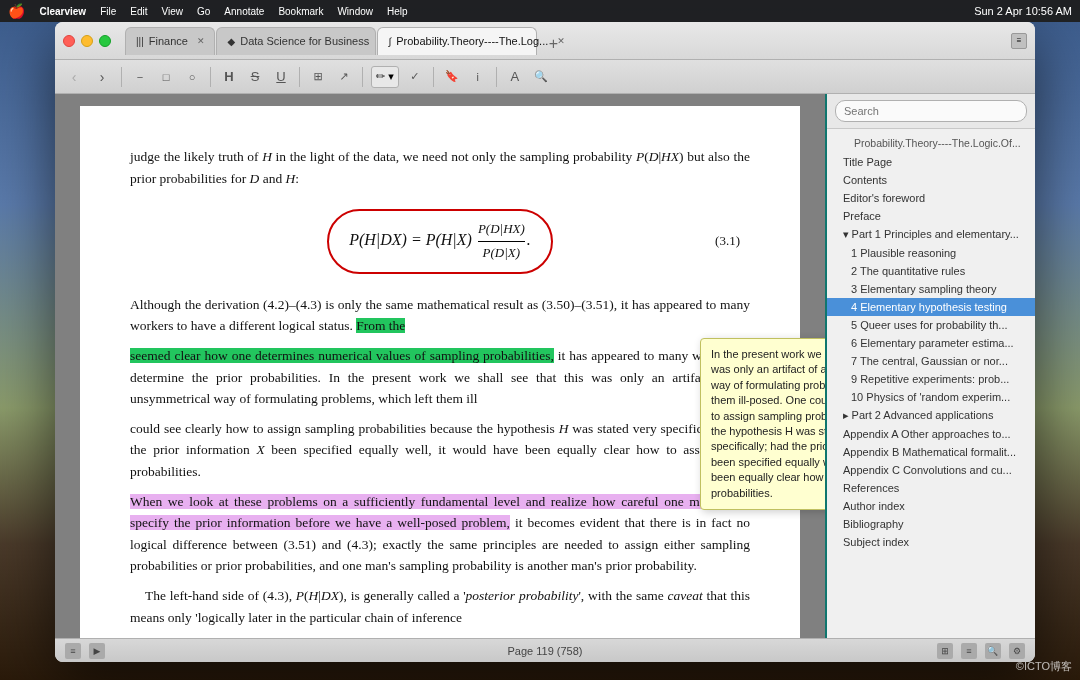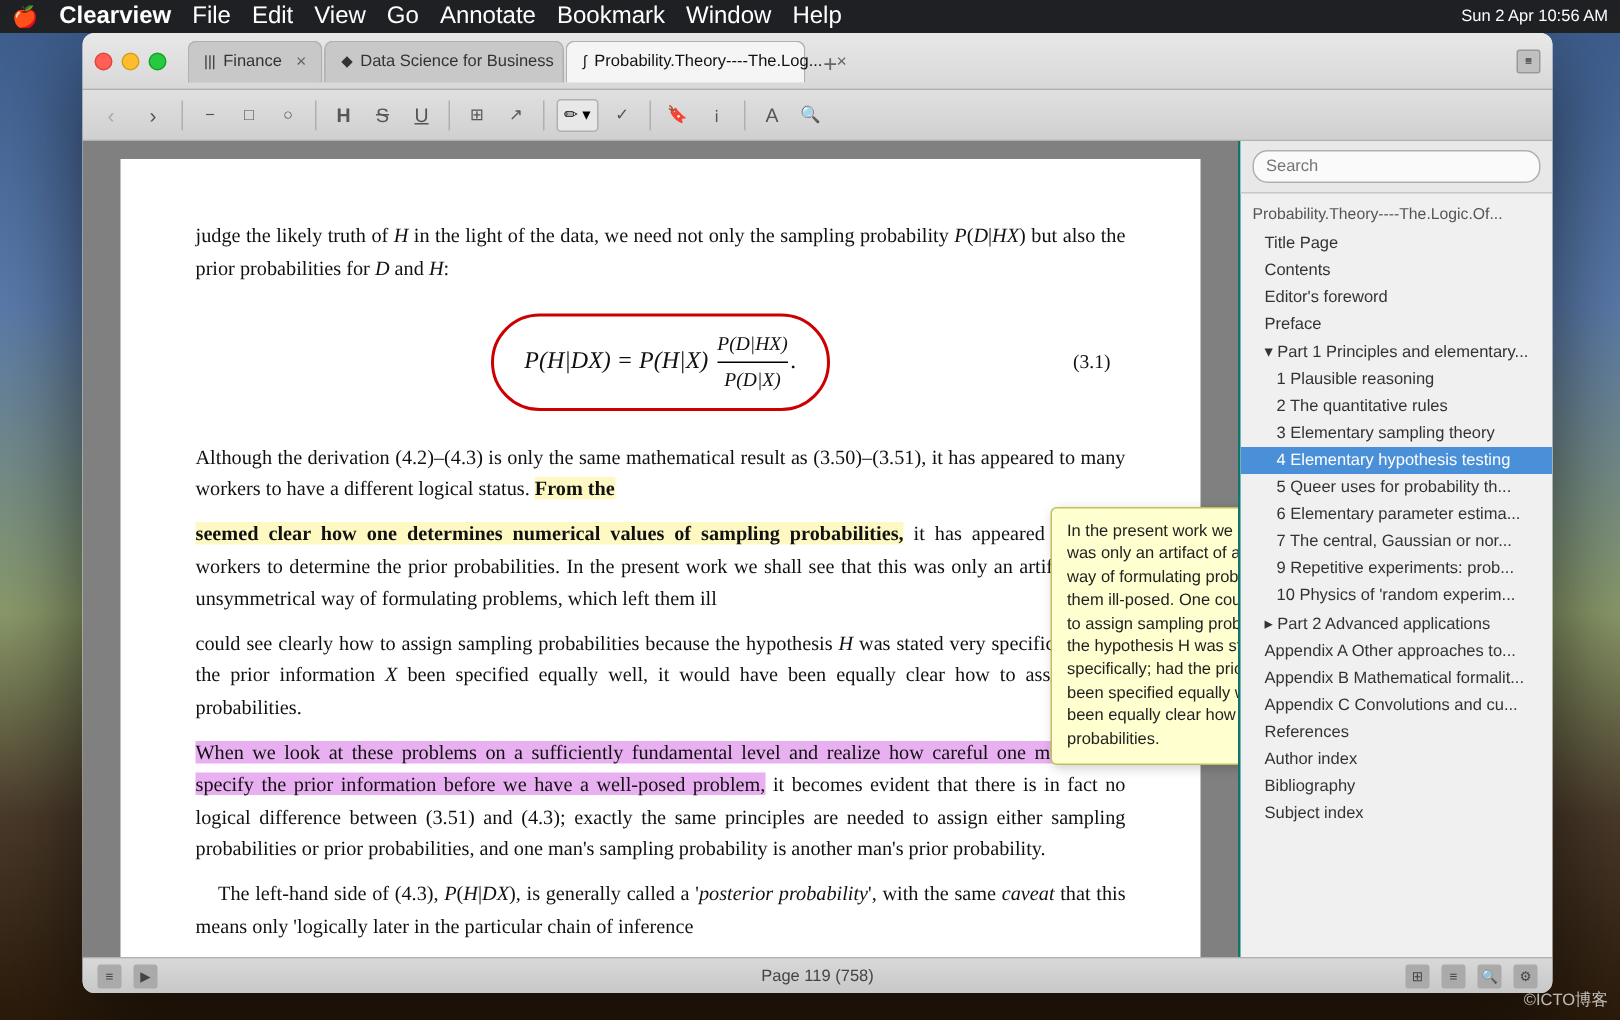--- a/index.html
+++ b/index.html
@@ -24,21 +24,21 @@
       gap: 12px;
       position: relative;
       z-index: 100;
     }
     .menubar-left {
       display: flex;
       align-items: center;
       gap: 14px;
     }
     .apple-icon { font-size: 14px; }
-    .menu-item { font-size: 16px; cursor: pointer; white-space: nowrap; }
+    .menu-item { font-size: 10px; cursor: pointer; white-space: nowrap; }
     .menu-item.bold { font-weight: 600; }
     .menubar-right {
       margin-left: auto;
       display: flex;
       align-items: center;
       gap: 8px;
       font-size: 11px;
     }
 
     
@@ -226,22 +226,21 @@
     }
 
     .text-body {
       font-size: 13.5px;
       margin-bottom: 8px;
       text-align: justify;
     }
 
     
     .highlight-green {
-      background: #fef9c3;
-      font-weight: bold;
+      background: #22c55e;
     }
     
     .highlight-pink {
       background: #e8b0f0;
     }
 
     
     .tooltip-popup {
       position: absolute;
       top: 232px;
@@ -499,21 +498,21 @@
           <span>In the present work we shall see that this was only an artifact of an unsymmetrical way of formulating problems, which left them ill-posed. One could see clearly how to assign sampling probabilities because the hypothesis H was stated very specifically; had the prior information X been specified equally well, it would have been equally clear how to assign prior probabilities.</span>
         </div>
       </div>
     </div>
 
     <div class="sidebar">
       <div class="sidebar-search">
         <input type="text" class="search-input" placeholder="Search" style="">
       </div>
       <div class="sidebar-list">
-        <div class="sidebar-item" style="font-size:10.5px;color:#555;padding:4px 8px;white-space:normal;">Probability.Theory----The.Logic.Of...</div>
+        <div class="sidebar-item" style="font-size:10.5px;color:#555;padding:4px 8px;white-space:normal;margin-left:19px;">Probability.Theory----The.Logic.Of...</div>
 
         <div class="sidebar-item">Title Page</div>
         <div class="sidebar-item">Contents</div>
         <div class="sidebar-item">Editor's foreword</div>
         <div class="sidebar-item">Preface</div>
         <div class="sidebar-item">▾ Part 1  Principles and elementary...</div>
         <div class="sidebar-item level2">1  Plausible reasoning</div>
         <div class="sidebar-item level2">2  The quantitative rules</div>
         <div class="sidebar-item level2">3  Elementary sampling theory</div>
         <div class="sidebar-item level2 active">4  Elementary hypothesis testing</div>

